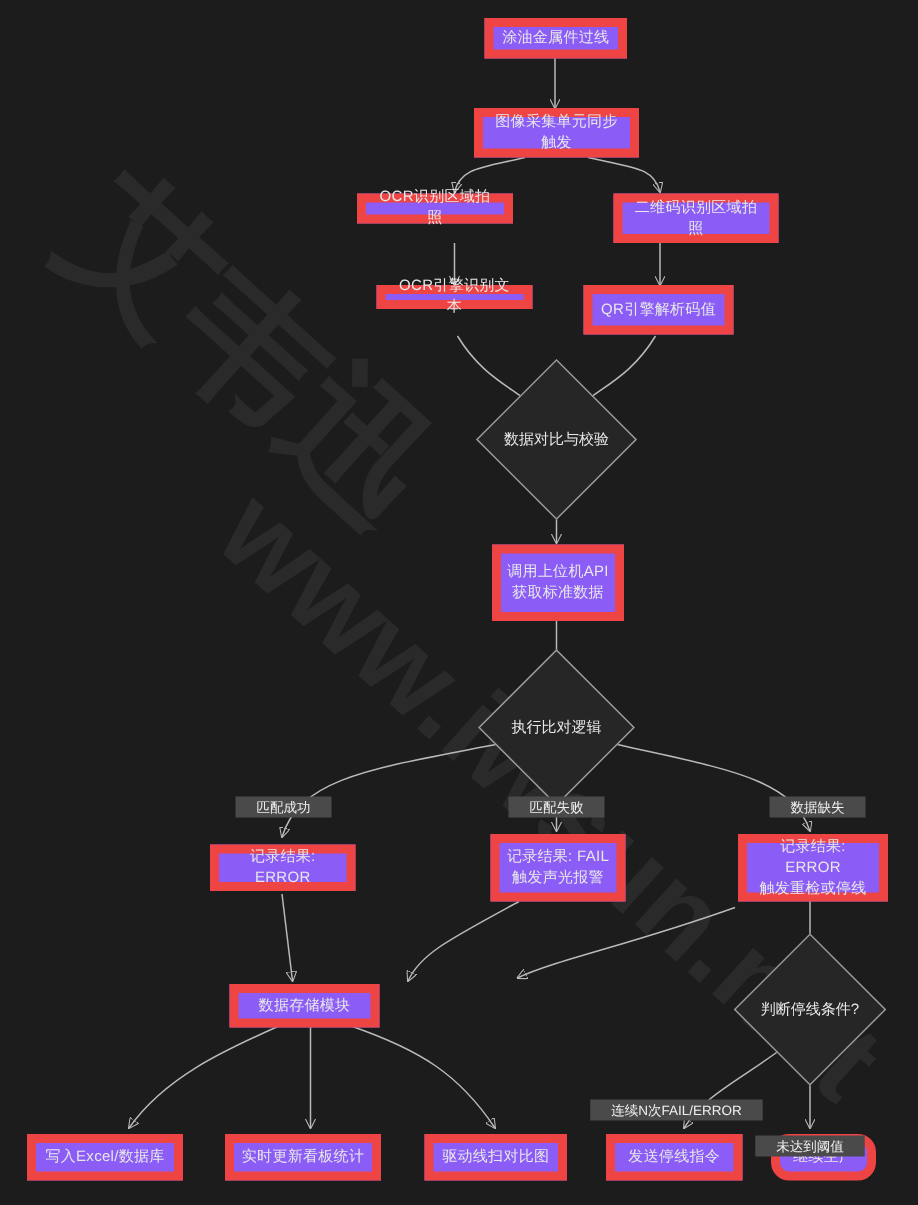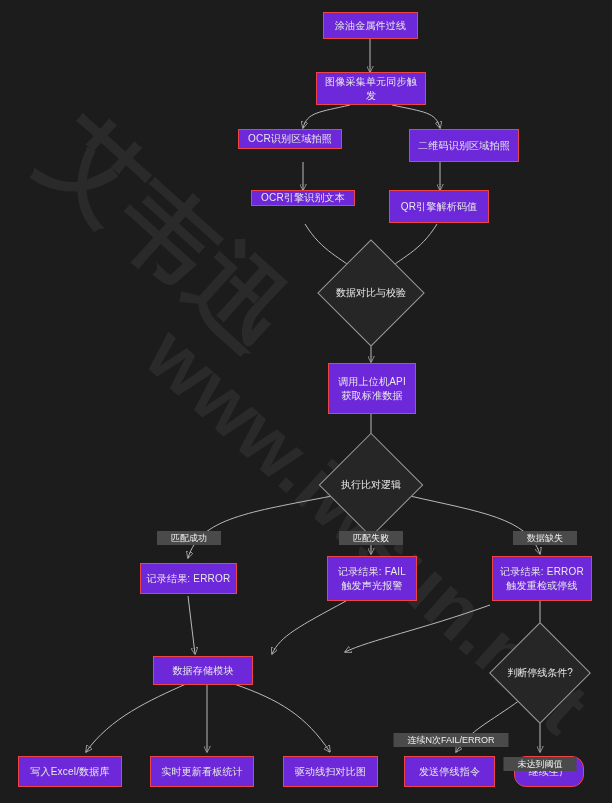--- a/index.html
+++ b/index.html
@@ -15,22 +15,22 @@
   #wm text{
     fill:#2a2a2a;
     font-family:"Liberation Sans","DejaVu Sans",sans-serif;
     font-weight:700;
   }
   svg.edges{position:absolute;left:0;top:0;width:612px;height:803px;overflow:visible;}
   svg.edges path{fill:none;stroke:#b9b9b9;stroke-width:1;}
   .node{
     position:absolute;
     box-sizing:border-box;
-    background:#6d28d9;
-    border:1px solid #ef4444;
+    background:#8b5cf6;
+    border:6px solid #ef4444;
     color:#e8e8e8;
     display:flex;
     align-items:center;
     justify-content:center;
     text-align:center;
     font-size:10px;
     line-height:14px;
     letter-spacing:.2px;
   }
   .node .lines{padding:0 4px;}

